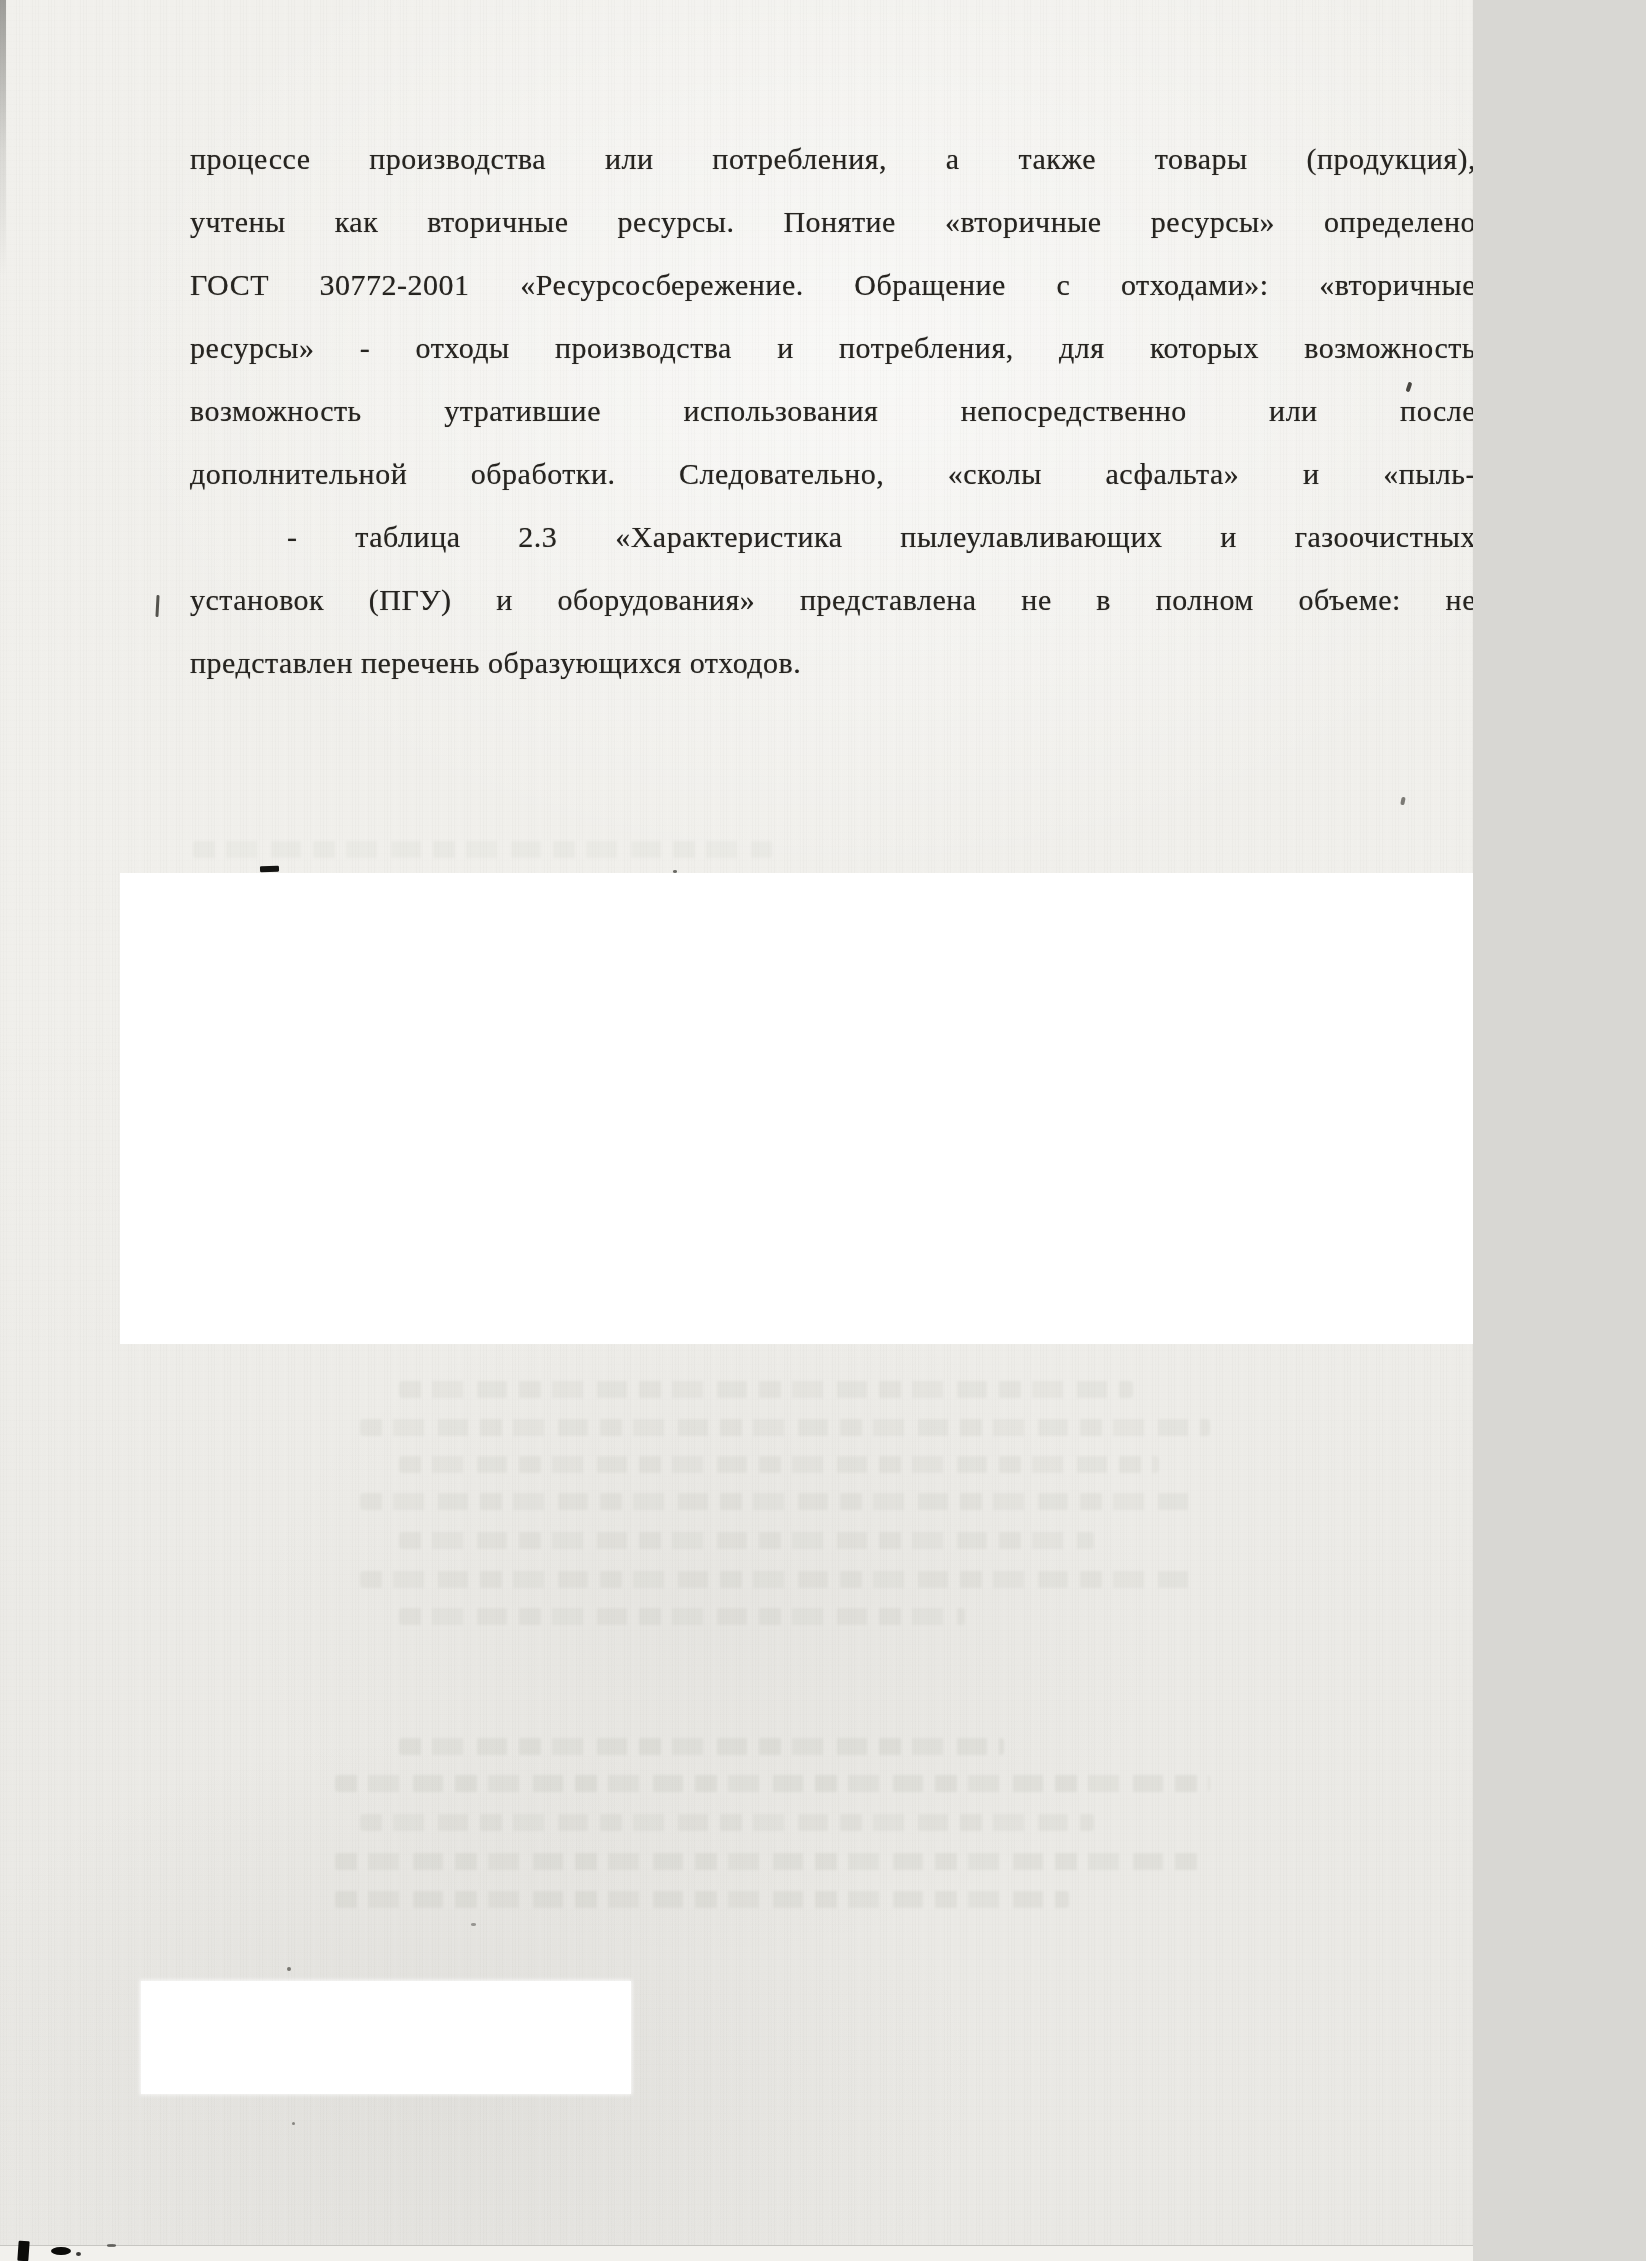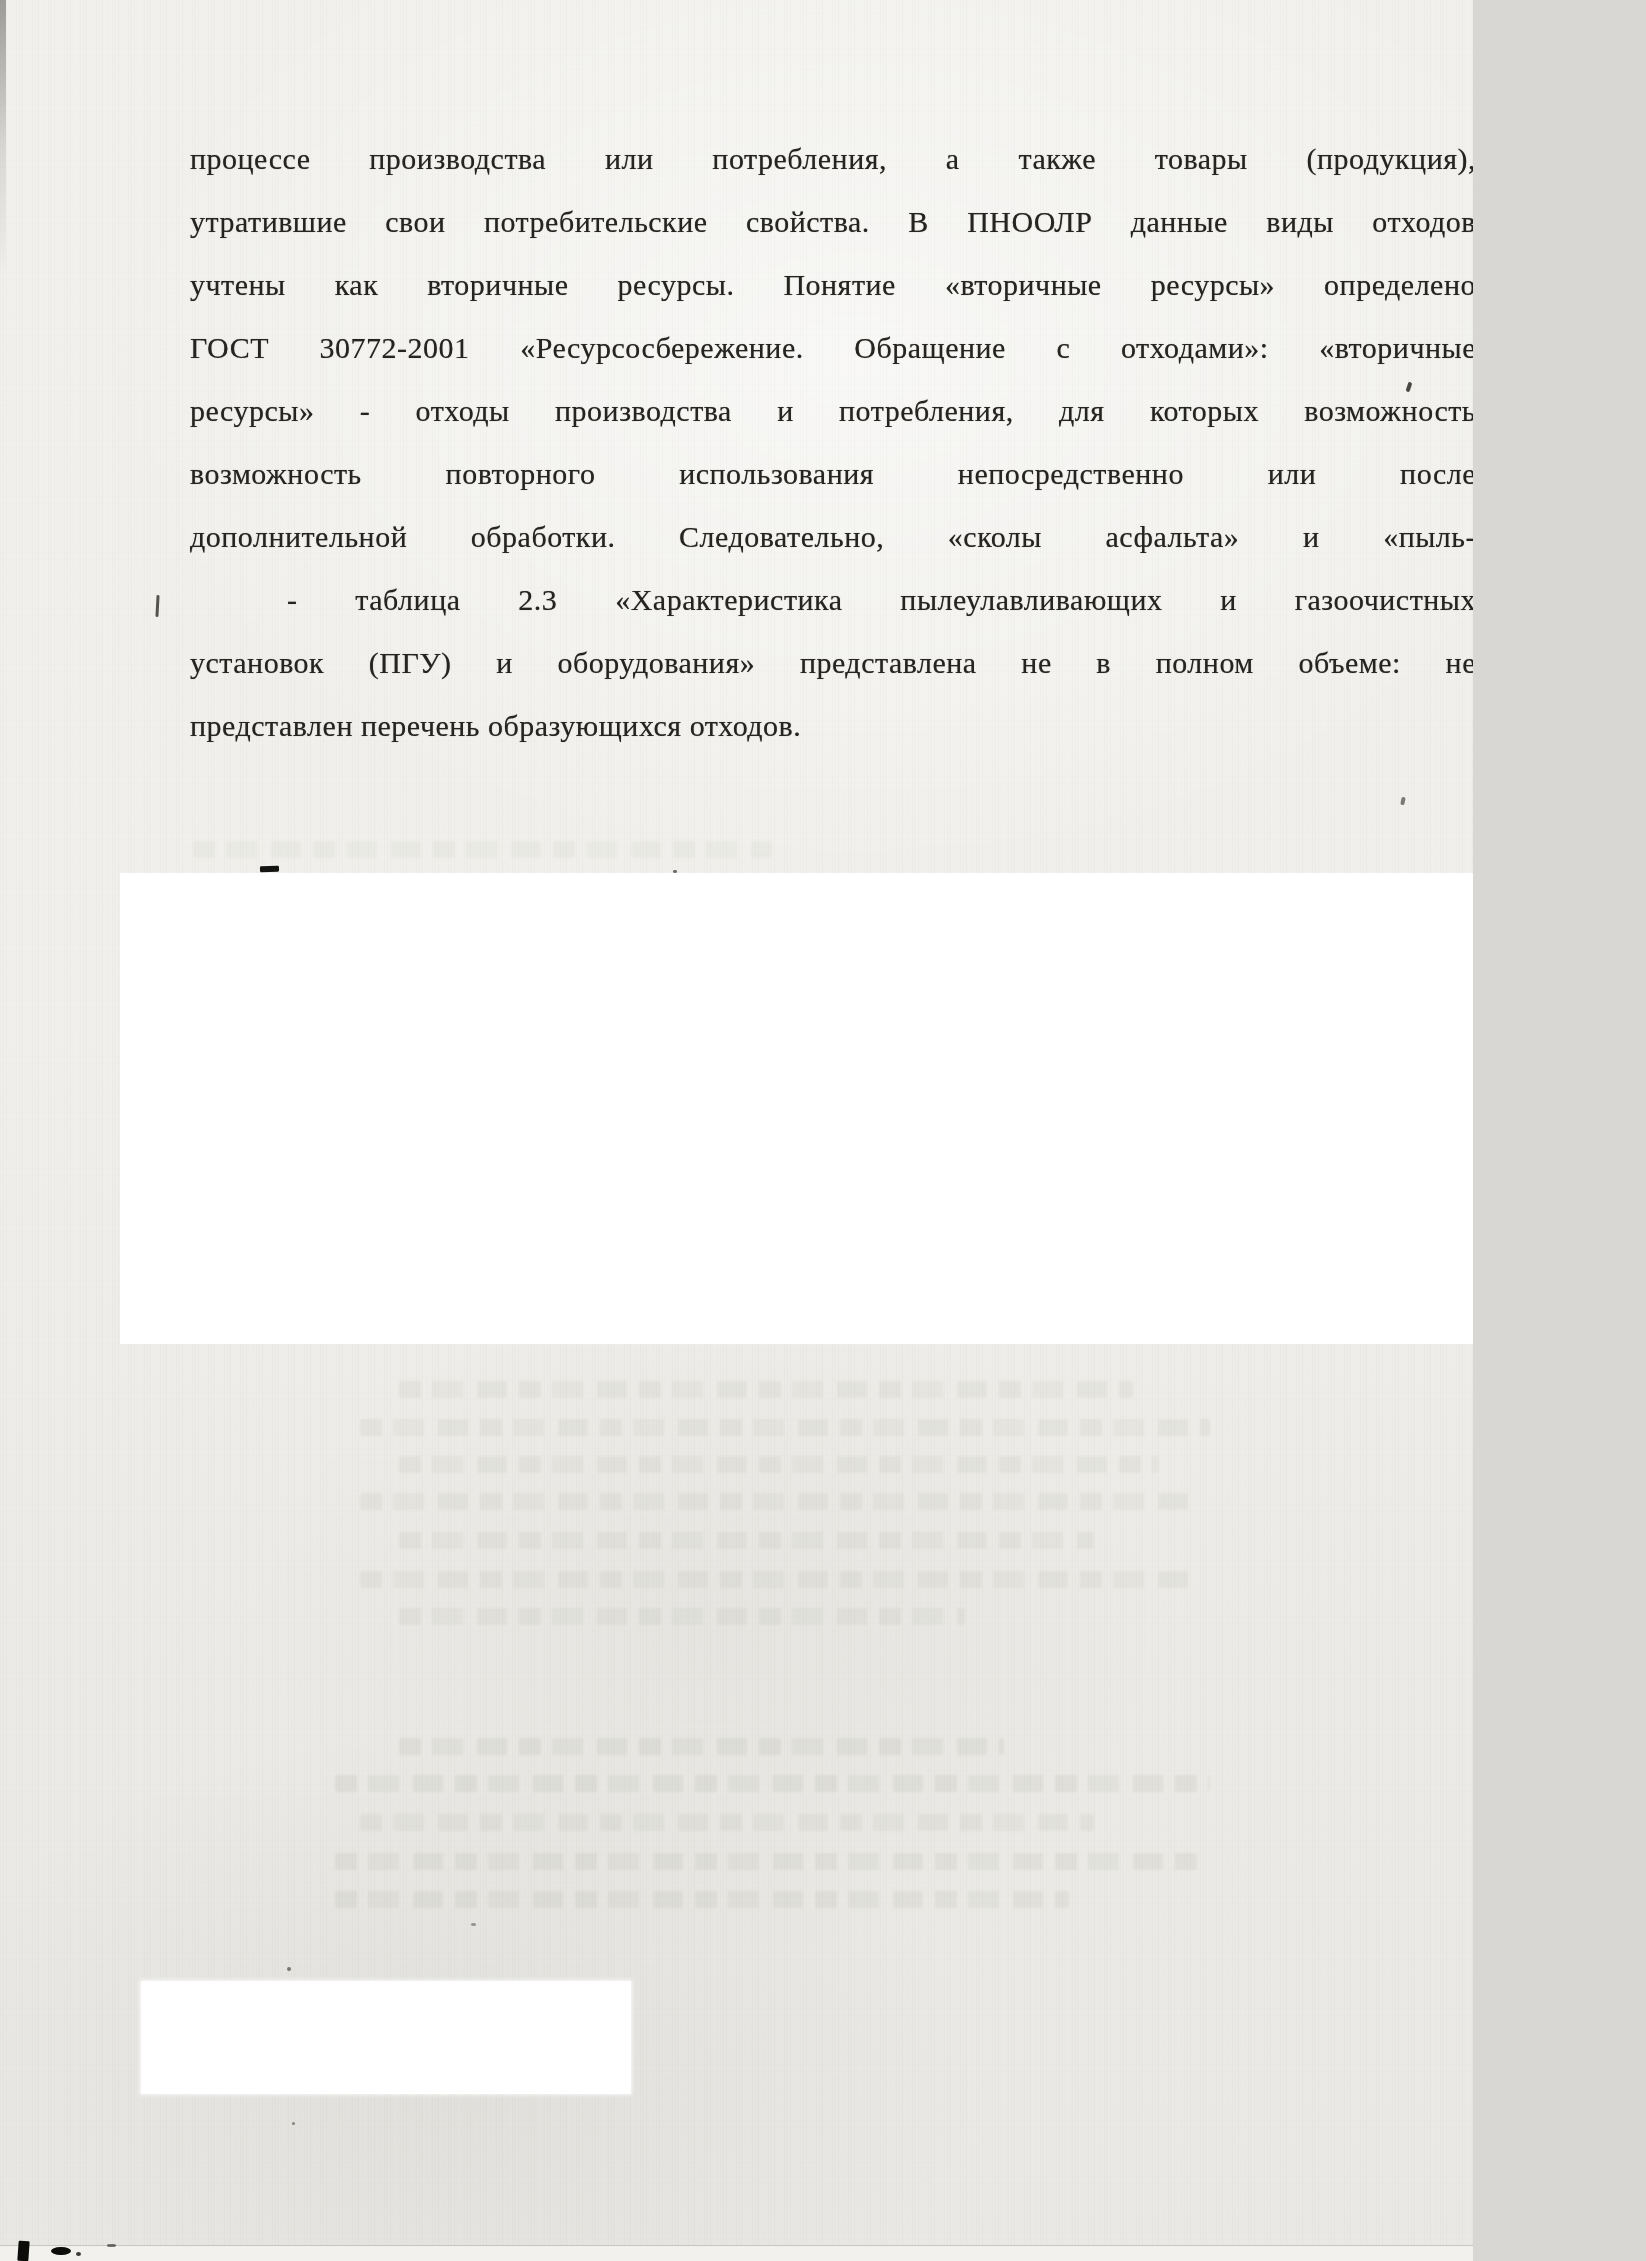--- a/index.html
+++ b/index.html
@@ -73,25 +73,24 @@
 </style>
 </head>
 <body>
 
 <div class="stage">
 
   <div class="grain"></div>
 
   <div class="text-block">
     <div class="line">процессе  производства  или  потребления,  а  также  товары  (продукция),</div>
-    <div class="line">утратившие свои потребительские свойства. В ПНООЛР данные виды отходов</div>
     <div class="line">учтены как вторичные ресурсы. Понятие «вторичные ресурсы» определено</div>
     <div class="line">ГОСТ 30772-2001 «Ресурсосбережение. Обращение с отходами»: «вторичные</div>
     <div class="line">ресурсы» - отходы производства и потребления, для которых возможность</div>
-    <div class="line">возможность повторного использования непосредственно или после</div>
+    <div class="line">возможность утратившие использования непосредственно или после</div>
     <div class="line">дополнительной обработки. Следовательно, «сколы асфальта» и «пыль-</div>
     <div class="line indent">- таблица 2.3 «Характеристика пылеулавливающих и газоочистных</div>
     <div class="line">установок (ПГУ) и оборудования» представлена не в полном объеме: не</div>
     <div class="line flush-left">представлен перечень образующихся отходов.</div>
   </div>
 
   <div class="stray-tick"></div>
 
   <div class="ghost" style="left:193px;top:841px;width:579px;opacity:0.12;"></div>
 

